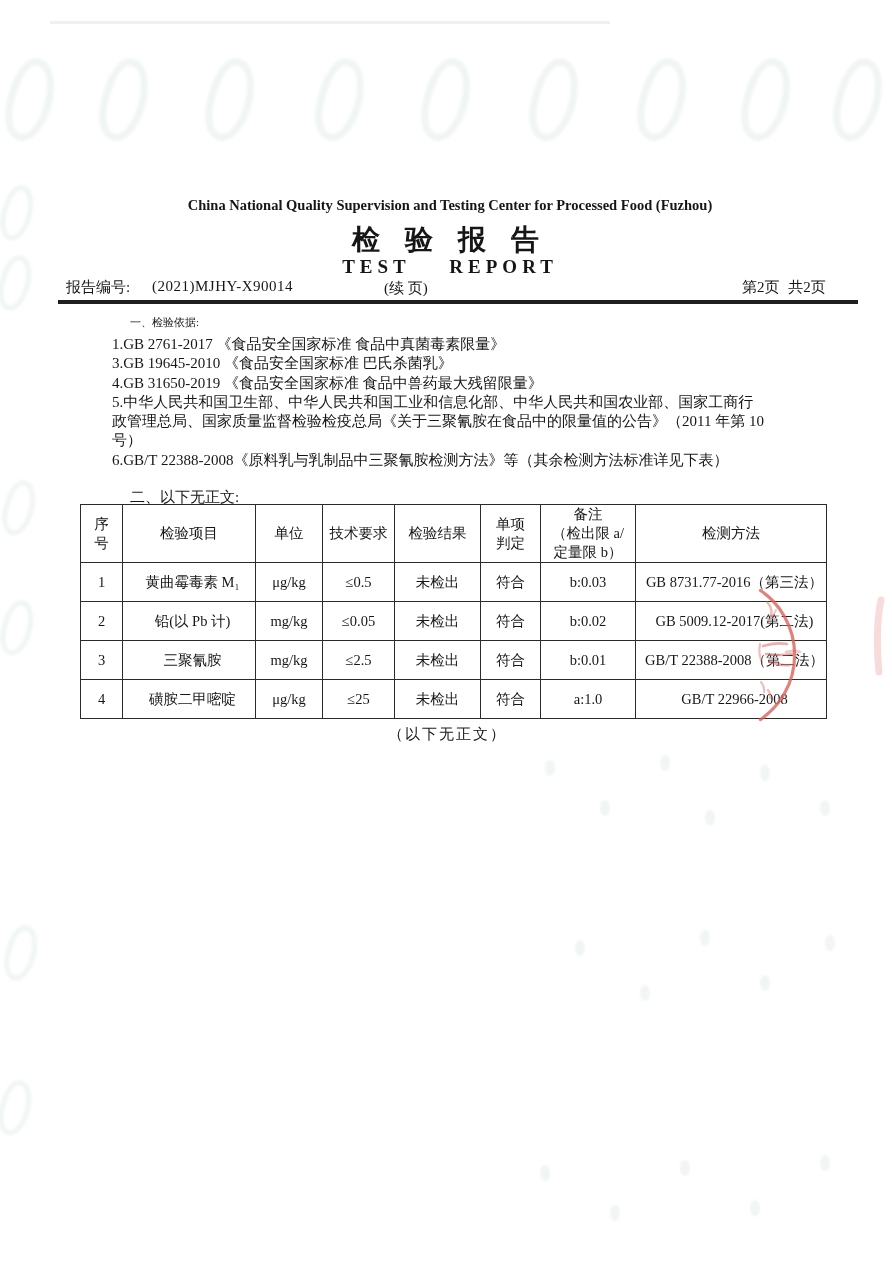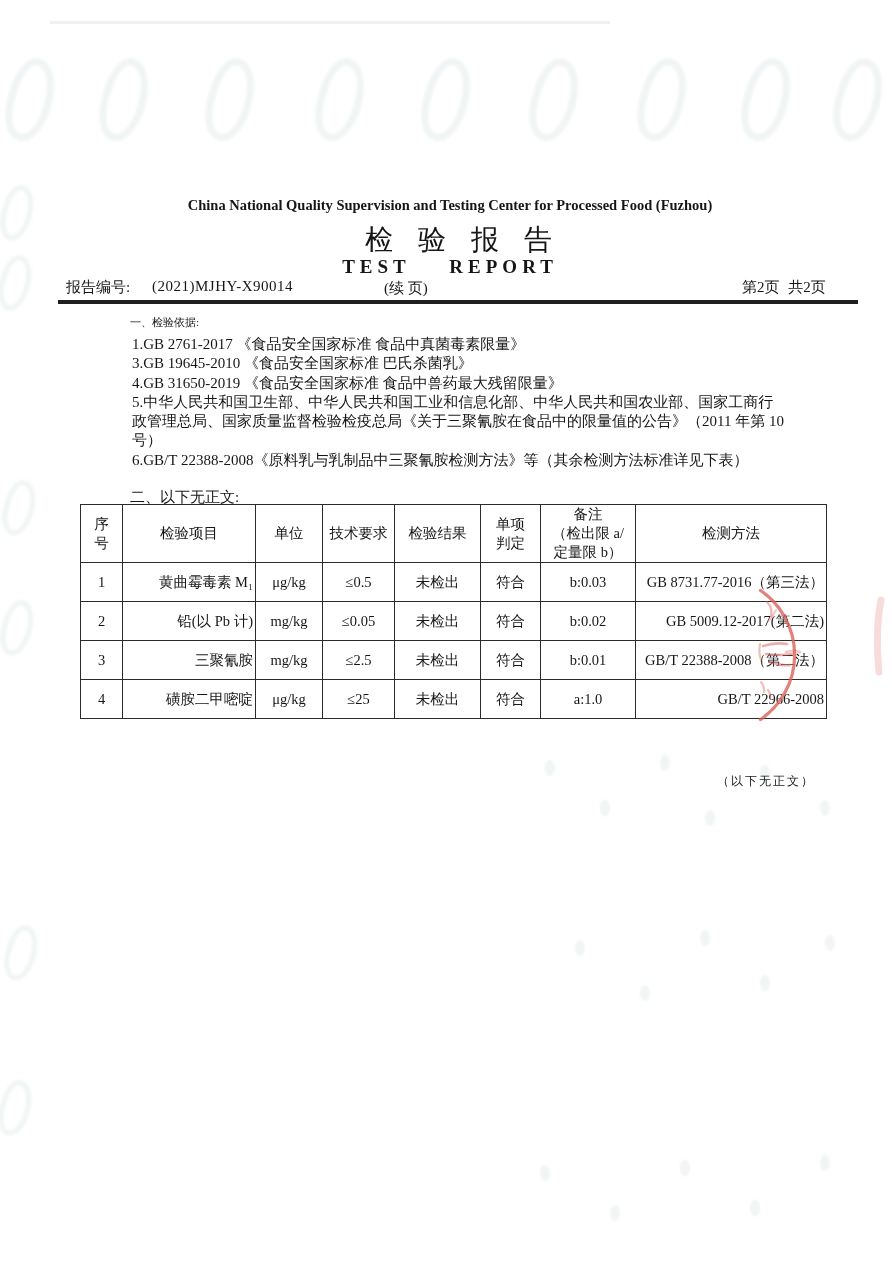--- a/index.html
+++ b/index.html
@@ -6,42 +6,42 @@
   body{
     width:892px;height:1261px;position:relative;background:#ffffff;
     font-family:"Liberation Serif","DejaVu Serif",serif;color:#161616;
     overflow:hidden;
   }
   .abs{position:absolute;}
   
   .hdr-wrap{left:30px;top:0;width:840px;text-align:center;}
   .cn-name{position:absolute;left:0;top:155px;width:100%;font-size:28px;font-weight:700;letter-spacing:1px;}
   .en-name{position:absolute;left:0;top:197px;width:100%;font-size:14.5px;font-weight:700;}
-  .rep-cn{position:absolute;left:13px;top:221px;width:100%;font-size:28px;font-weight:400;letter-spacing:9px;white-space:pre;}
+  .rep-cn{position:absolute;left:0;top:221px;width:100%;font-size:28px;font-weight:700;letter-spacing:9px;white-space:pre;}
   .rep-en{position:absolute;left:0;top:256px;width:100%;font-size:19px;font-weight:700;letter-spacing:5px;white-space:pre;}
   
   .num-line{font-size:15px;white-space:pre;}
   .rule{left:58px;top:300px;width:800px;height:3.5px;background:#1f1f1f;}
   .faint-line{left:50px;top:21px;width:560px;height:3px;background:#eef1f1;}
   
   .basis-head{left:130px;top:315px;font-size:11px;}
-  .basis-lines{left:132px;top:335px;width:700px;font-size:15px;line-height:19.3px;}
+  .basis-lines{left:112px;top:335px;width:700px;font-size:15px;line-height:19.3px;}
   .bline{white-space:pre;}
   .results-head{left:130px;top:488px;font-size:15px;}
   
   .tbl{left:80px;top:504px;border-collapse:collapse;table-layout:fixed;}
   .tbl th,.tbl td{
     border:1px solid #2b2b2b;font-weight:400;font-size:14.5px;text-align:center;
     vertical-align:middle;padding:0 2px;white-space:pre-line;line-height:1.3;
     overflow:hidden;
   }
   .tbl thead tr{height:58px;}
   .tbl tbody tr{height:39px;}
-  .tbl td.left{text-align:right;padding-left:9px;white-space:nowrap;}
-  .foot-note{left:80px;top:725px;width:735px;text-align:right;font-size:12px;letter-spacing:2px;margin-top:48px;}
+  .tbl td.left{text-align:center;padding-left:9px;white-space:nowrap;}
+  .foot-note{left:80px;top:725px;width:735px;text-align:center;font-size:15px;letter-spacing:2px;}
   
   .wm{position:absolute;width:30px;height:70px;border:7px solid #f0f4f4;
       border-radius:45% 60% 50% 55%;transform:rotate(18deg);filter:blur(1.5px);}
   .wm.small{width:20px;height:46px;border-width:5px;}
   .sp{position:absolute;width:10px;height:16px;background:#f2f5f5;border-radius:50%;filter:blur(1px);}
   
   .seal{left:600px;top:540px;pointer-events:none;}
 </style>
 </head>
 <body>

